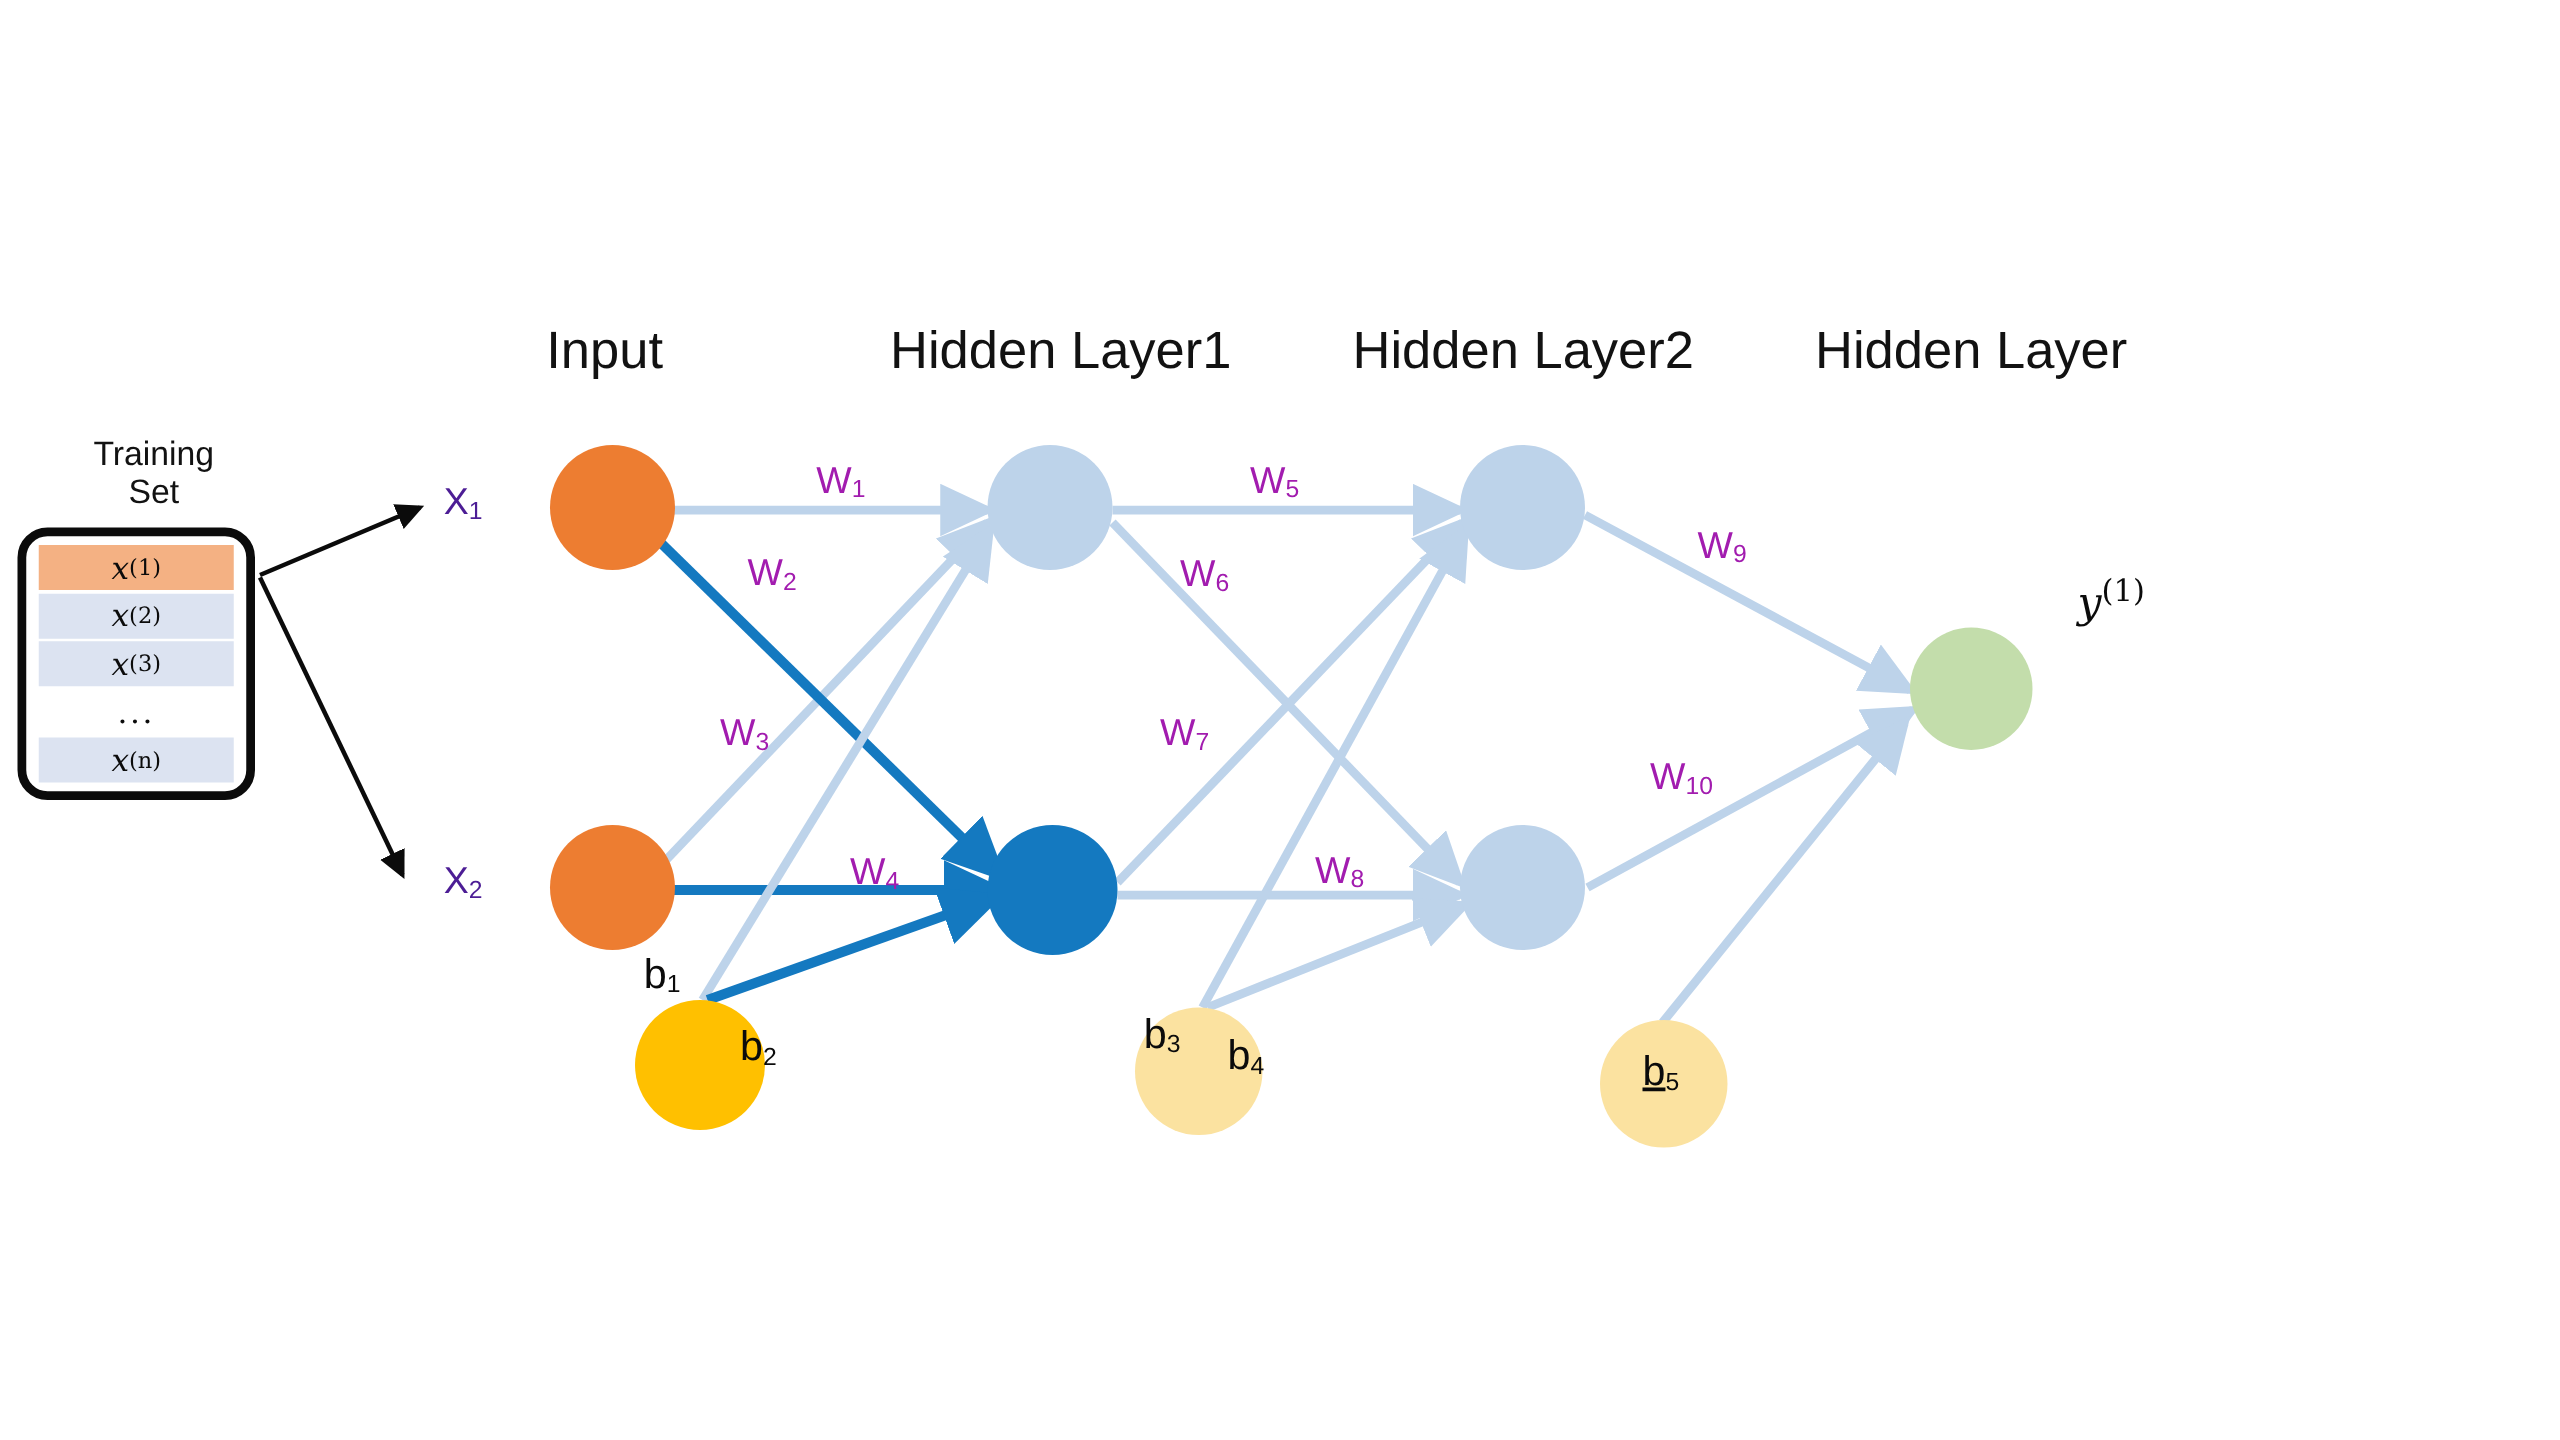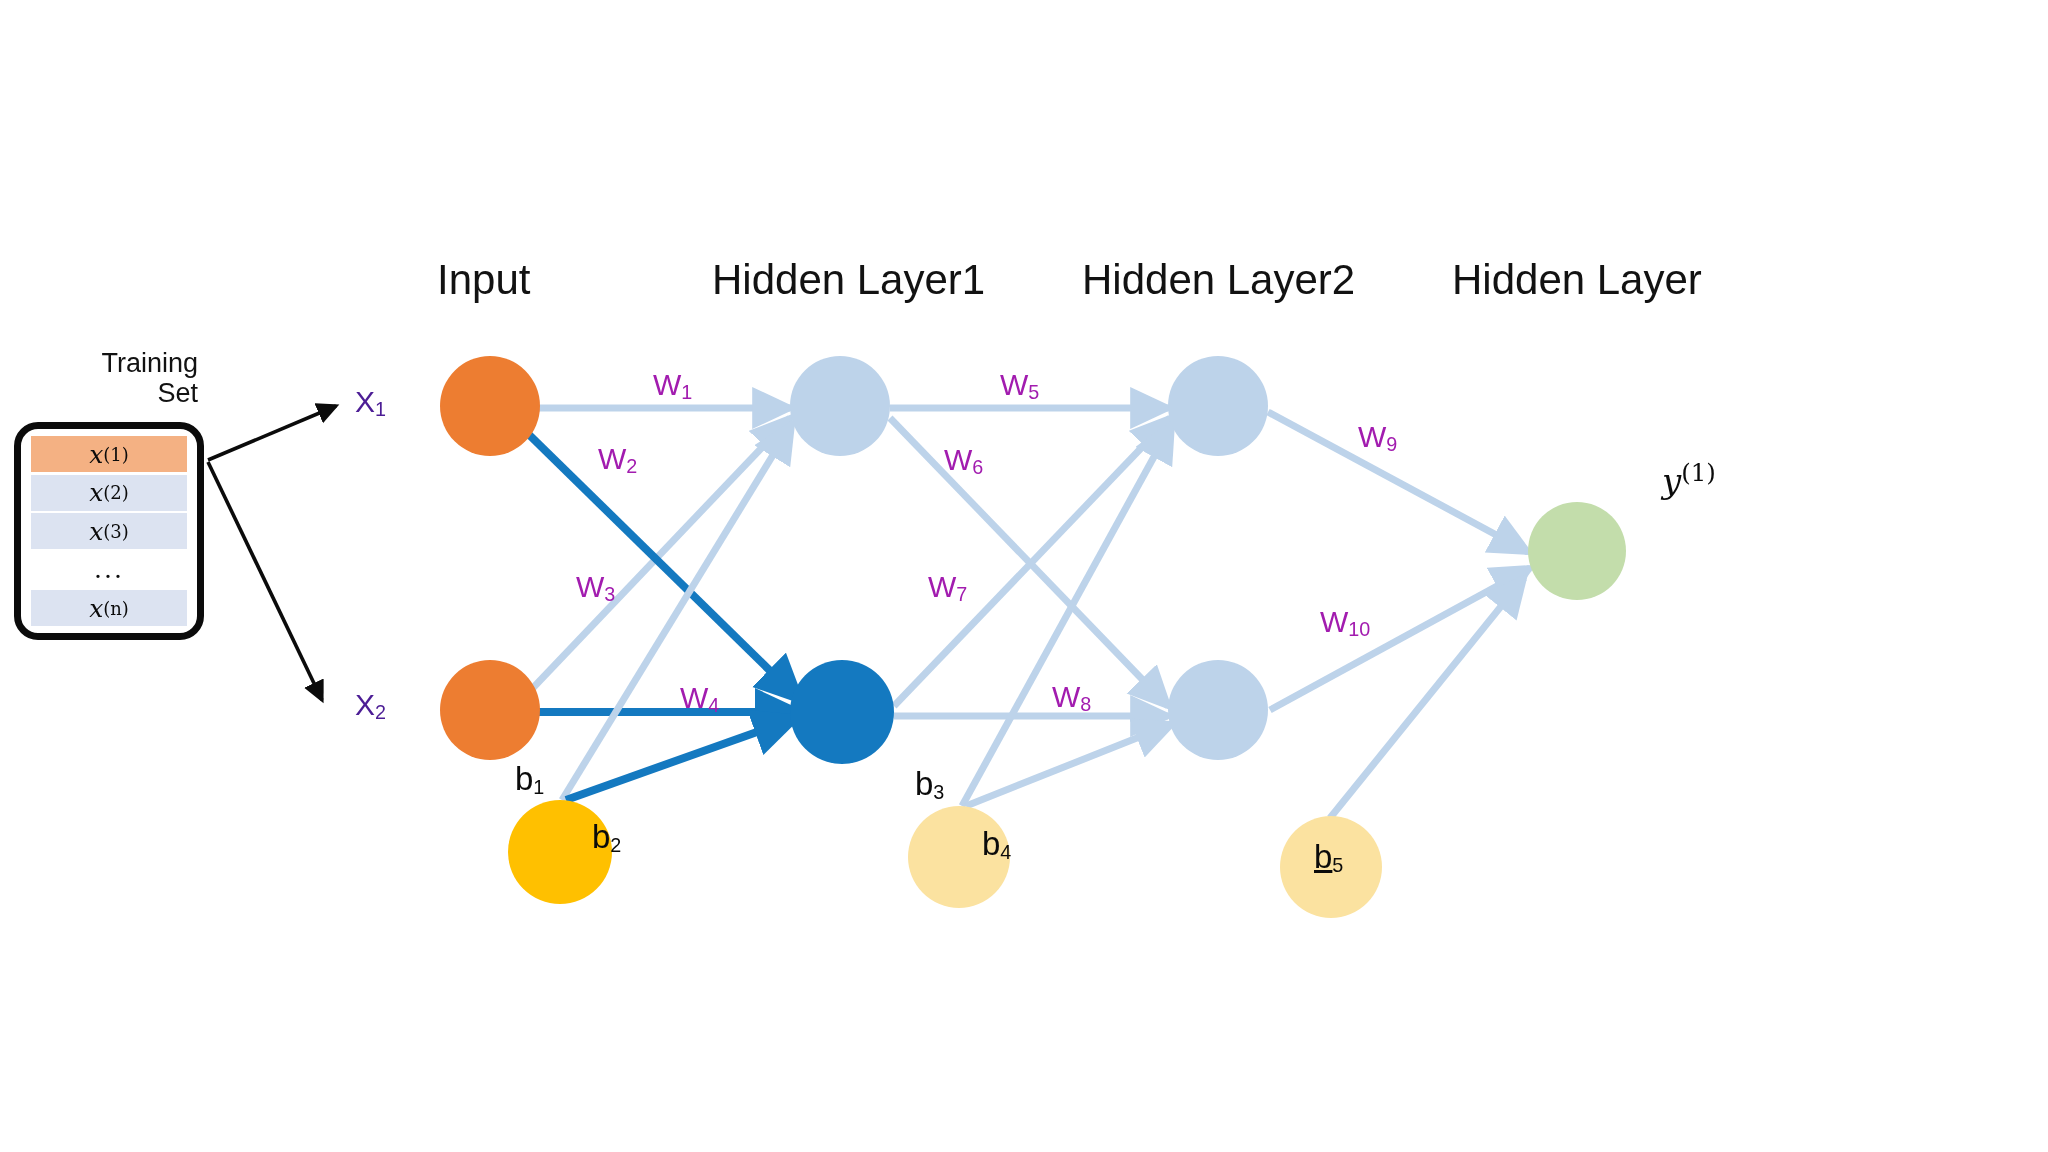--- a/index.html
+++ b/index.html
@@ -15,21 +15,21 @@
   
   .title{
     position:absolute;left:70px;top:25px;
     font-size:38px;color:#121212;letter-spacing:.2px;
     white-space:nowrap;
   }
 
   
   .ts-caption{
     position:absolute;left:48px;top:348px;width:150px;
-    text-align:right;font-size:27px;line-height:1.12;color:#121212;
+    text-align:center;font-size:27px;line-height:1.12;color:#121212;
   }
   .ts-box{
     position:absolute;left:14px;top:422px;width:190px;height:218px;
     border:7px solid #0b0b0b;border-radius:24px;background:#ffffff;
     box-sizing:border-box;
   }
   .ts-rows{
     position:absolute;left:0;top:0;width:100%;height:100%;
     box-sizing:border-box;padding:7px 10px 7px 10px;
     display:flex;flex-direction:column;justify-content:space-between;
@@ -204,21 +204,21 @@
   <div class="node gold" style="left:508px;top:800px;width:104px;height:104px;"></div>
   <div class="node pale" style="left:908px;top:806px;width:102px;height:102px;"></div>
   <div class="node pale" style="left:1280px;top:816px;width:102px;height:102px;"></div>
 
   <div class="blabel" style="left:515px;top:760px;">
     <span>b</span><sub>1</sub>
   </div>
   <div class="blabel" style="left:592px;top:818px;">
     <span>b</span><sub>2</sub>
   </div>
-  <div class="blabel" style="left:915px;top:765px;text-align:right;">
+  <div class="blabel" style="left:915px;top:808px;text-align:right;">
     <span>b</span><sub>3</sub>
   </div>
   <div class="blabel" style="left:982px;top:825px;">
     <span>b</span><sub>4</sub>
   </div>
   <div class="blabel" style="left:1314px;top:838px;text-decoration:underline;">
     <span>b</span><sub>5</sub>
   </div>
 
   <div class="wlabel" style="left:653px;top:368px;">

